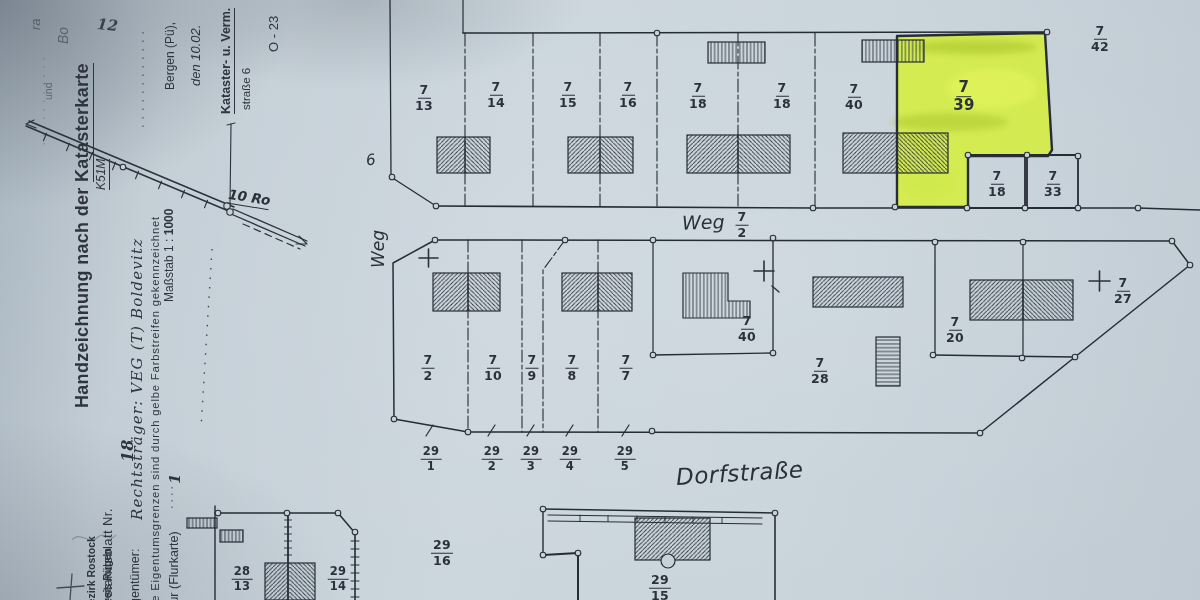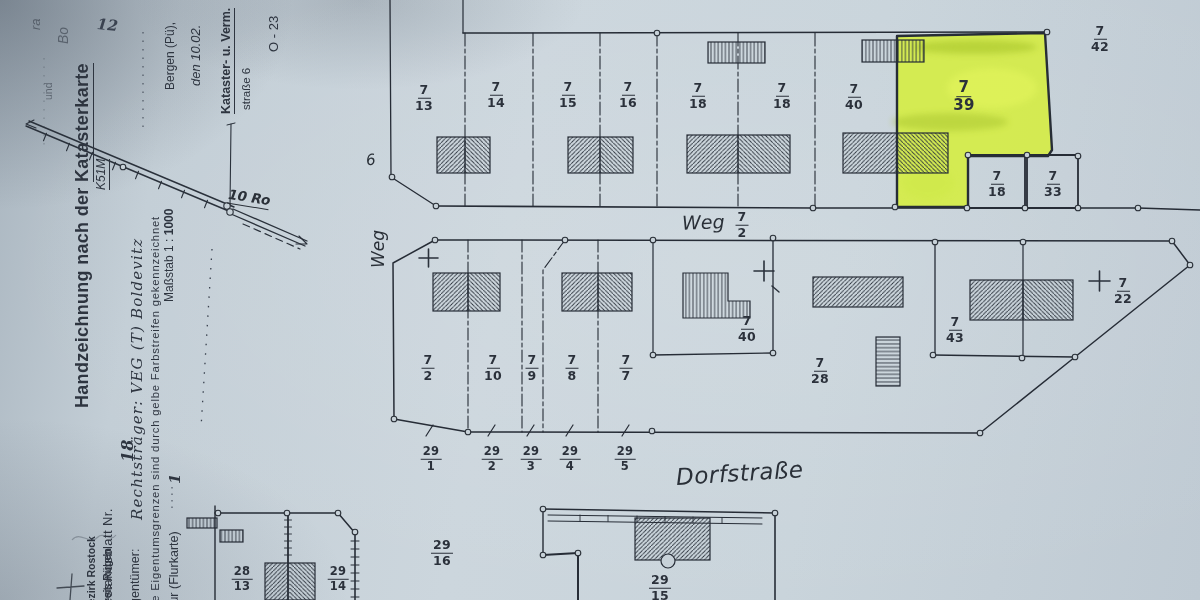--- a/index.html
+++ b/index.html
@@ -333,25 +333,25 @@
 <div class="frac" style="left:747px;top:329px">
       <span class="n">7</span>
       <span class="d">40</span>
     </div>
 <div class="frac" style="left:820px;top:371px">
       <span class="n">7</span>
       <span class="d">28</span>
     </div>
 <div class="frac" style="left:955px;top:330px">
       <span class="n">7</span>
-      <span class="d">43</span>
+      <span class="d">20</span>
     </div>
 <div class="frac" style="left:1123px;top:291px">
       <span class="n">7</span>
-      <span class="d">22</span>
+      <span class="d">27</span>
     </div>
 <div class="frac sm" style="left:431px;top:459px">
       <span class="n">29</span>
       <span class="d">1</span>
     </div>
 <div class="frac sm" style="left:492px;top:459px">
       <span class="n">29</span>
       <span class="d">2</span>
     </div>
 <div class="frac sm" style="left:531px;top:459px">

